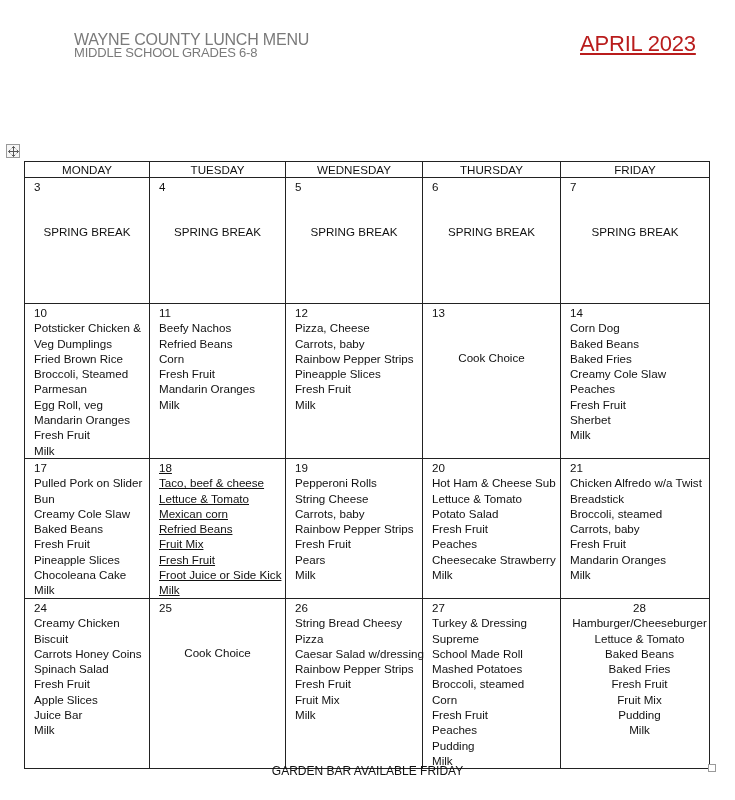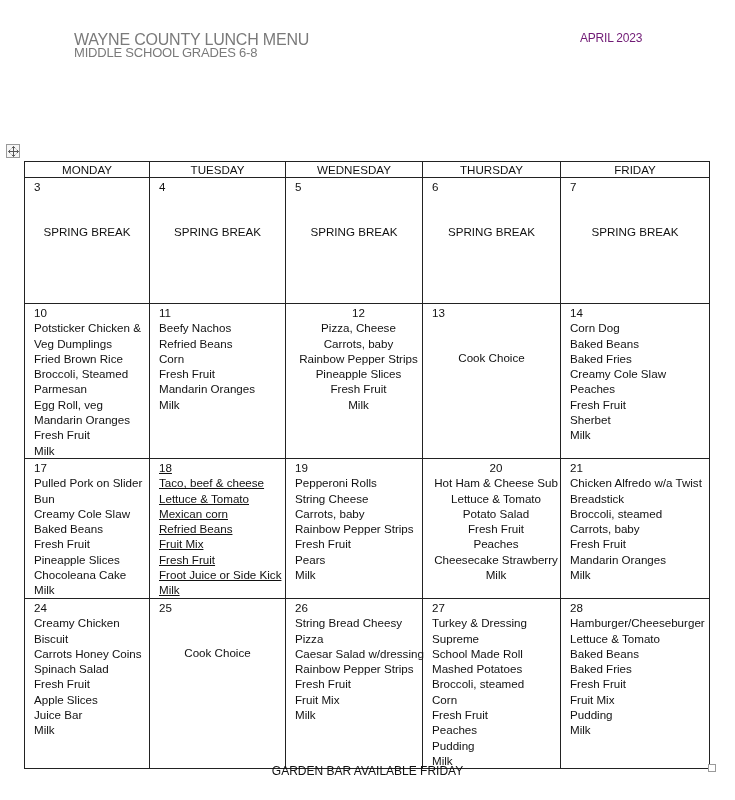--- a/index.html
+++ b/index.html
@@ -1,20 +1,20 @@
 <!DOCTYPE html>
 <html><head>
   <meta charset="utf-8">
   <style>
     html, body { margin:0; padding:0; background:#ffffff; }
     body { width:735px; height:800px; position:relative; overflow:hidden;
       font-family: "Liberation Sans", "DejaVu Sans", sans-serif; color:#111; }
     .title { position:absolute; left:74px; top:31px; font-size:16px; color:#7a7a7a; letter-spacing:-0.2px; }
     .subtitle { position:absolute; left:74px; top:45px; font-size:13px; color:#7a7a7a; letter-spacing:-0.2px; }
-    .month { position:absolute; left:580px; top:31px; font-size:12px; color:#701a75; letter-spacing:-0.2px; }
+    .month { position:absolute; left:580px; top:31px; font-size:22px; color:#b91c1c; letter-spacing:-0.2px;text-decoration:underline; }
     .move-handle { position:absolute; left:6px; top:144px; width:14px; height:14px; border:1px solid #9a9a9a;
       box-sizing:border-box; background:#f6f6f6; display:flex; align-items:center; justify-content:center; }
     .move-handle svg { display:block; }
     table.menu { position:absolute; left:24px; top:161px; border-collapse:collapse; table-layout:fixed; width:685px; }
     table.menu th, table.menu td { border:1.5px solid #222; padding:0; vertical-align:top; font-size:11.6px; line-height:15.3px; }
     table.menu th { font-weight:normal; height:15px; line-height:15px; }
     td .cell { position:relative; padding:1px 0 0 9px; }
     td .num { display:block; }
     td .item { display:block; white-space:nowrap; }
     td .centered { position:absolute; left:0; right:0; text-align:center; }
@@ -104,21 +104,21 @@
           <div class="cell" style="height: 153px;">
             <span class="num">11</span>
             <span class="item">Beefy Nachos</span>
             <span class="item">Refried Beans</span>
             <span class="item">Corn</span>
             <span class="item">Fresh Fruit</span>
             <span class="item">Mandarin Oranges</span>
             <span class="item">Milk</span>
           </div>
         </td>
-        <td style="height: 153px; text-align: center;">
+        <td style="height: 153px;">
           <div class="cell" style="height: 153px;">
             <span class="num">12</span>
             <span class="item">Pizza, Cheese</span>
             <span class="item">Carrots, baby</span>
             <span class="item">Rainbow Pepper Strips</span>
             <span class="item">Pineapple Slices</span>
             <span class="item">Fresh Fruit</span>
             <span class="item">Milk</span>
           </div>
         </td>
@@ -174,21 +174,21 @@
             <span class="num">19</span>
             <span class="item">Pepperoni Rolls</span>
             <span class="item">String Cheese</span>
             <span class="item">Carrots, baby</span>
             <span class="item">Rainbow Pepper Strips</span>
             <span class="item">Fresh Fruit</span>
             <span class="item">Pears</span>
             <span class="item">Milk</span>
           </div>
         </td>
-        <td style="height: 138px; text-align: center;">
+        <td style="height: 138px;">
           <div class="cell" style="height: 138px;">
             <span class="num">20</span>
             <span class="item">Hot Ham &amp; Cheese Sub</span>
             <span class="item">Lettuce &amp; Tomato</span>
             <span class="item">Potato Salad</span>
             <span class="item">Fresh Fruit</span>
             <span class="item">Peaches</span>
             <span class="item">Cheesecake Strawberry</span>
             <span class="item">Milk</span>
           </div>
@@ -246,21 +246,21 @@
             <span class="item">School Made Roll</span>
             <span class="item">Mashed Potatoes</span>
             <span class="item">Broccoli, steamed</span>
             <span class="item">Corn</span>
             <span class="item">Fresh Fruit</span>
             <span class="item">Peaches</span>
             <span class="item">Pudding</span>
             <span class="item">Milk</span>
           </div>
         </td>
-        <td style="height: 168px;">
+        <td style="height: 168px; text-align: center;">
           <div class="cell" style="height: 168px;">
             <span class="num">28</span>
             <span class="item">Hamburger/Cheeseburger</span>
             <span class="item">Lettuce &amp; Tomato</span>
             <span class="item">Baked Beans</span>
             <span class="item">Baked Fries</span>
             <span class="item">Fresh Fruit</span>
             <span class="item">Fruit Mix</span>
             <span class="item">Pudding</span>
             <span class="item">Milk</span>

